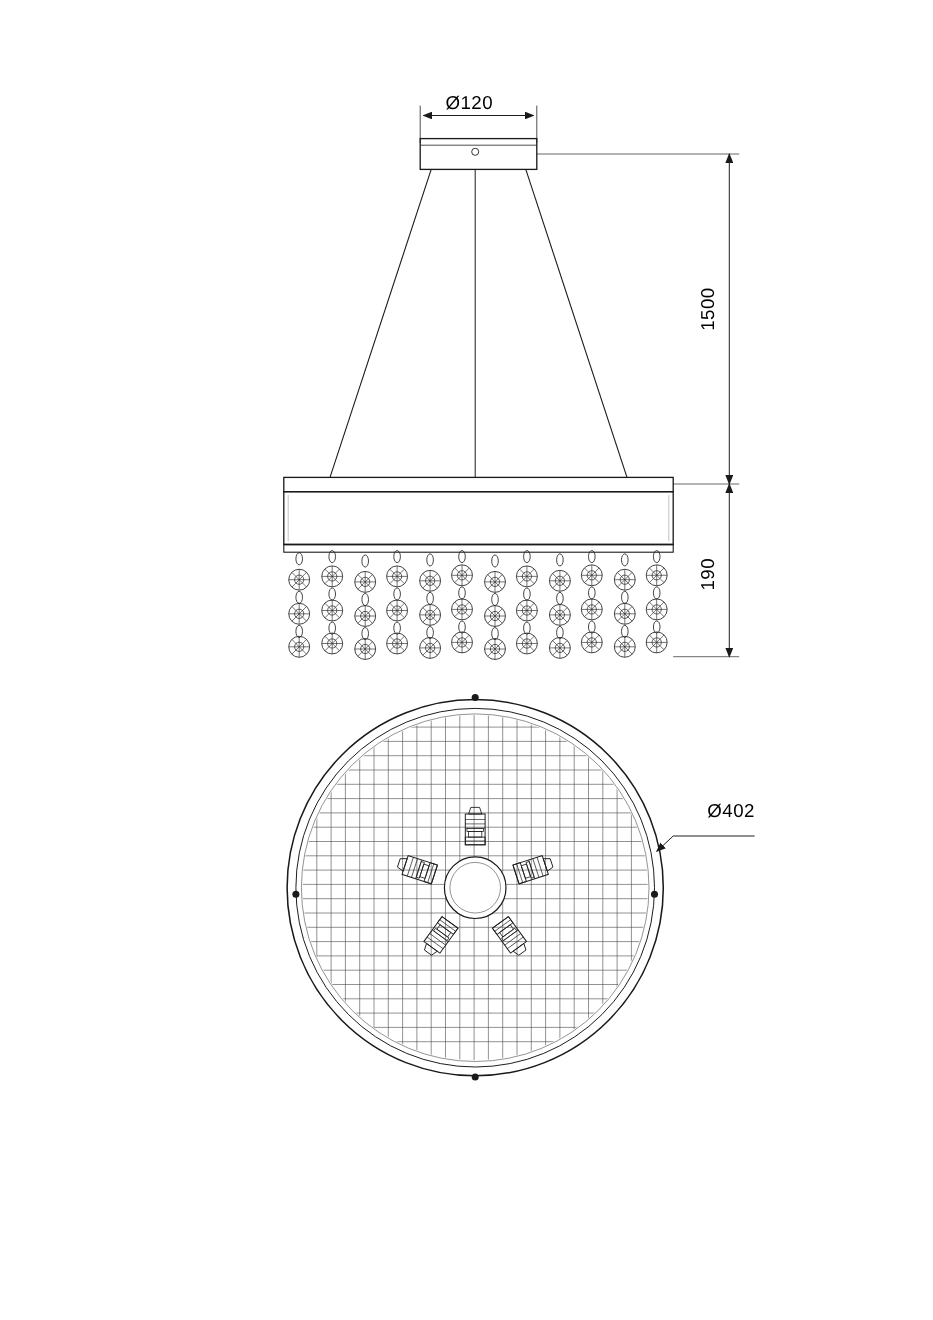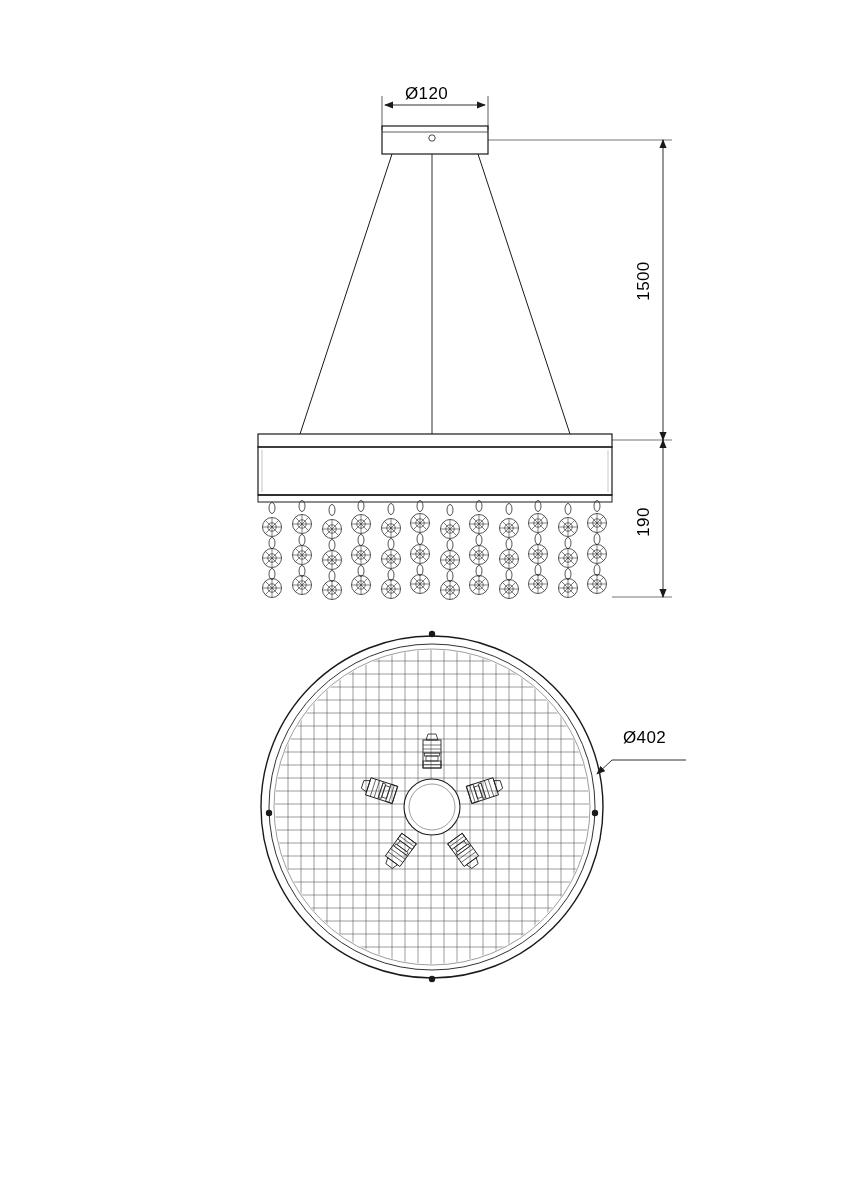--- a/index.html
+++ b/index.html
@@ -39,21 +39,21 @@
 <body>
 
 <div id="sheet">
 
   <div class="dim-label" style="left:405px; top:84px;">Ø120</div>
 
   <div class="dim-label vertical" style="left:614px; top:271px; width:60px; text-align:center;">1500</div>
 
   <div class="dim-label vertical" style="left:620px; top:512px; width:48px; text-align:center;">190</div>
 
-  <div class="dim-label" style="left:623px; top:728px;">Ø402</div>
+  <div class="dim-label" style="left:643px; top:728px;">Ø402</div>
 
   <svg width="848" height="1200" viewBox="0 0 848 1200">
     <defs>
       <marker id="arrowEnd" markerWidth="10" markerHeight="8" refX="9" refY="4" orient="auto" markerUnits="strokeWidth">
         <path d="M0,0 L10,4 L0,8 z" fill="#1a1a1a"></path>
       </marker>
       <marker id="arrowStart" markerWidth="10" markerHeight="8" refX="1" refY="4" orient="auto" markerUnits="strokeWidth">
         <path d="M10,0 L0,4 L10,8 z" fill="#1a1a1a"></path>
       </marker>
       <g id="crystalUnit">

